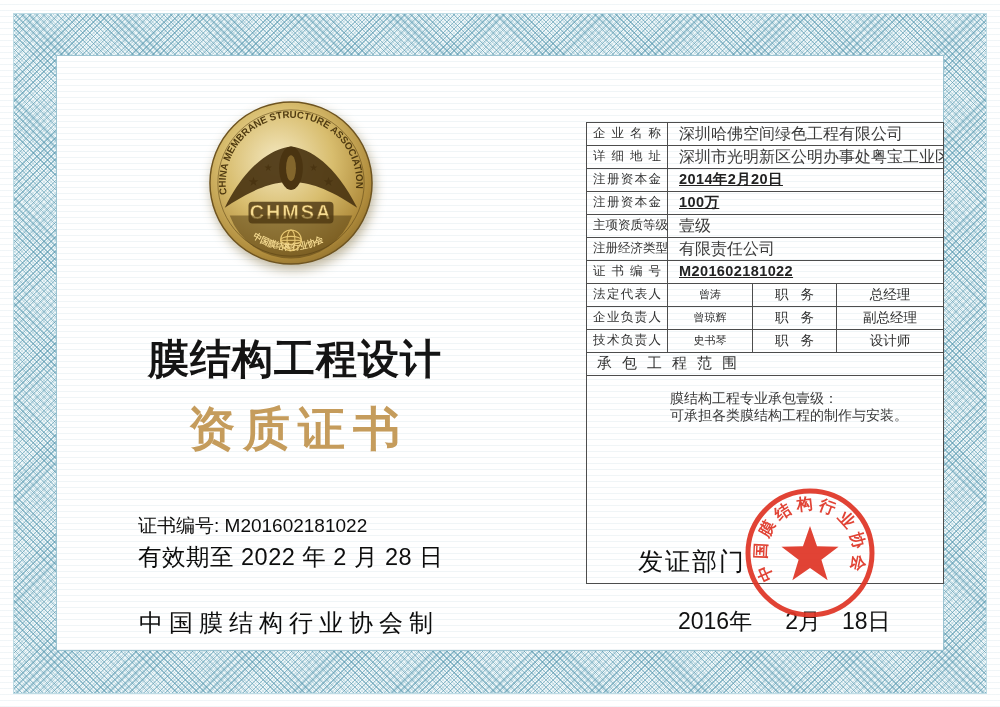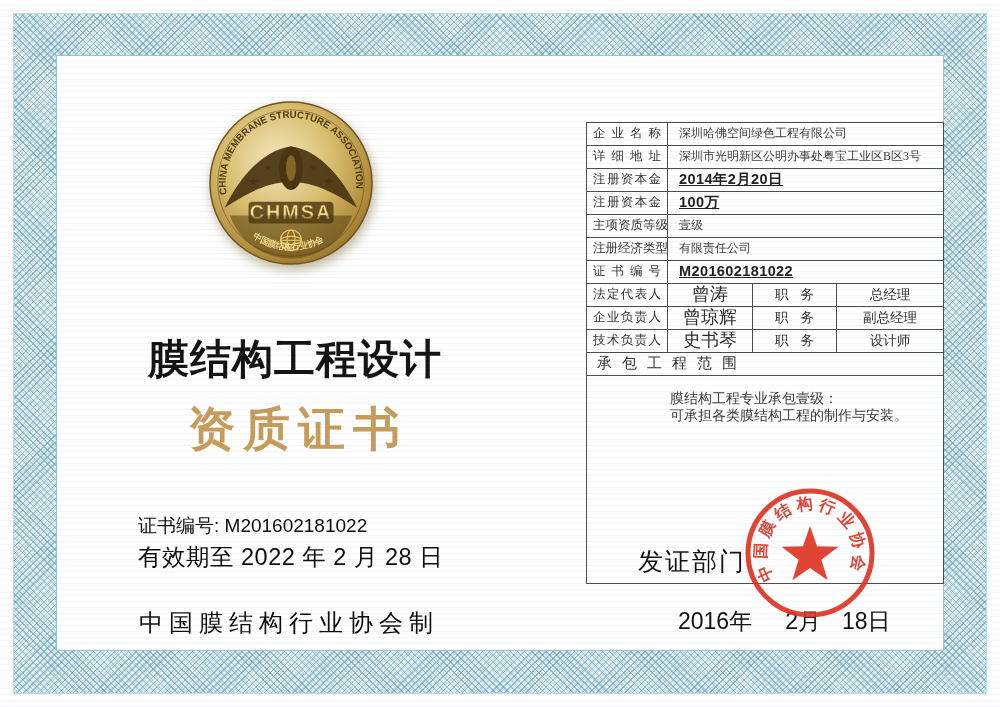--- a/index.html
+++ b/index.html
@@ -27,23 +27,23 @@
   .certno{left:138px;top:513px;font-size:19px;color:#0d0d0d;white-space:nowrap;}
   .validity{left:138px;top:541px;font-size:23.5px;color:#0d0d0d;white-space:nowrap;letter-spacing:.5px;}
   .issuer{left:139px;top:607px;font-size:24px;color:#0d0d0d;letter-spacing:6px;white-space:nowrap;}
   
   .table{left:542px;top:122px;width:358px;height:462px;border:1px solid #4d4d4d;
     display:flex;flex-direction:column;box-sizing:border-box;background:transparent;color:#2e2e2e;margin-left:44px;}
   .trow{display:flex;height:23px;min-height:23px;border-bottom:1px solid #4d4d4d;box-sizing:border-box;}
   .cell{box-sizing:border-box;line-height:21px;overflow:hidden;white-space:nowrap;}
   .lab{width:81px;border-right:1px solid #4d4d4d;padding:0 6px;font-size:12.5px;color:#333;
     text-align:justify;text-align-last:justify;font-family:"Liberation Serif",serif;}
-  .val{flex:1;padding-left:11px;font-size:12px;font-family:"Liberation Serif",serif;color:#3a3a3a;}
+  .val{flex:1;padding-left:11px;font-size:16px;font-family:"Liberation Serif",serif;color:#3a3a3a;}
   .num{font-family:"Liberation Sans",sans-serif;font-weight:bold;font-size:14.5px;color:#222;letter-spacing:.4px;text-decoration:underline;}
-  .pname{width:85px;border-right:1px solid #4d4d4d;text-align:center;font-size:18px;font-family:"Liberation Serif",serif;}
+  .pname{width:85px;border-right:1px solid #4d4d4d;text-align:center;font-size:11px;font-family:"Liberation Serif",serif;}
   .pmid{width:84px;border-right:1px solid #4d4d4d;text-align:center;font-size:13.5px;
     letter-spacing:12px;text-indent:12px;font-family:"Liberation Serif",serif;}
   .ptitle{flex:1;text-align:center;font-size:13.5px;font-family:"Liberation Serif",serif;}
   .scope-head{flex:1;text-align:left;font-size:15px;letter-spacing:10px;text-indent:10px;
     font-family:"Liberation Serif",serif;color:#333;}
   .scope-box{flex:1;padding:14px 10px 0 83px;font-size:14px;line-height:17px;
     font-family:"Liberation Serif",serif;color:#3a3a3a;}
   
   .dept{left:638px;top:545px;font-size:25px;color:#111;letter-spacing:2px;white-space:nowrap;}
   .dateline{left:678px;top:606px;font-size:23px;color:#111;white-space:nowrap;display:flex;}

